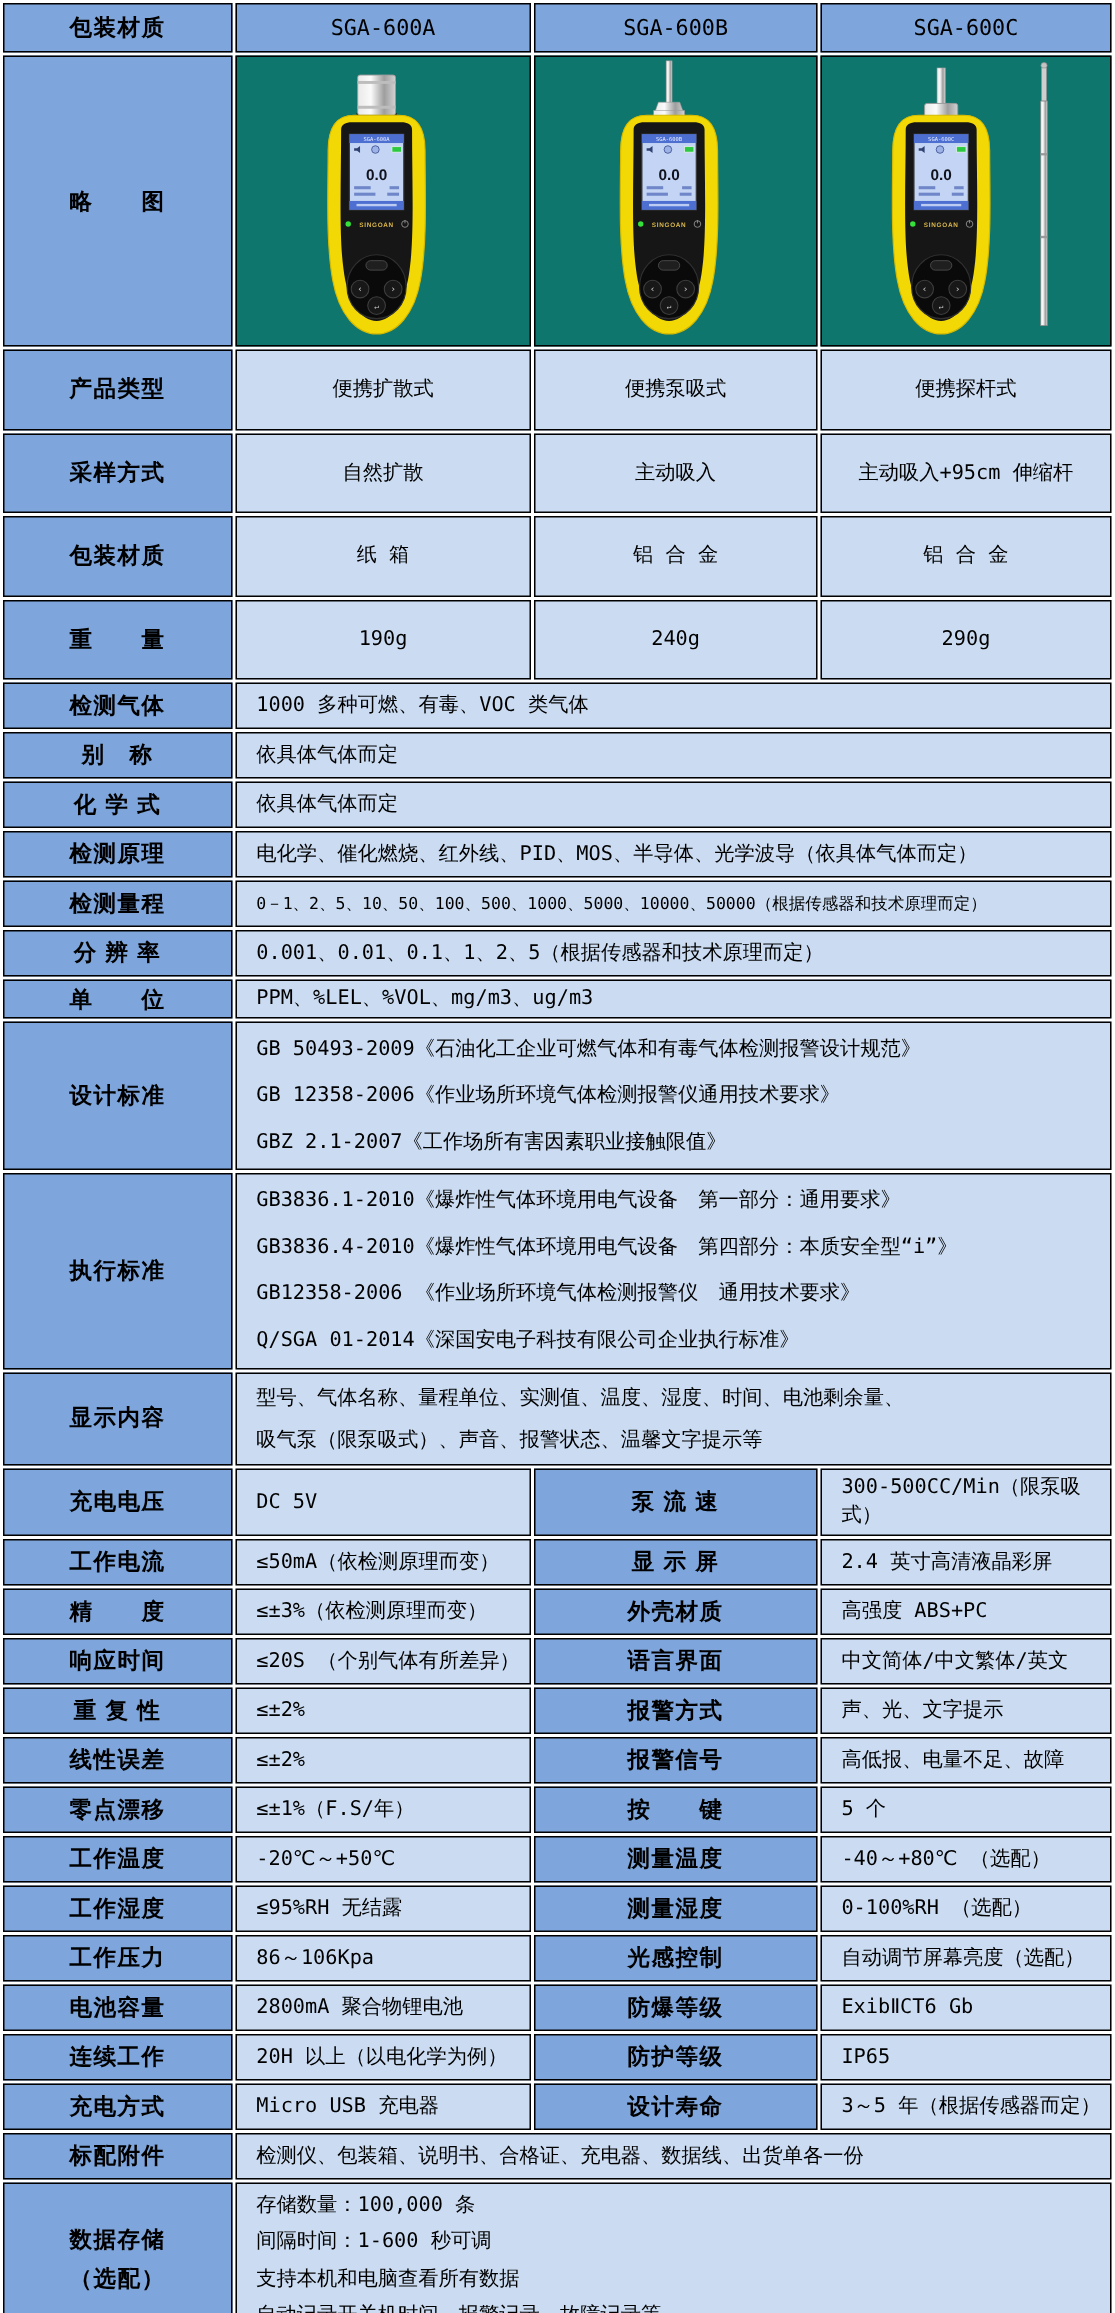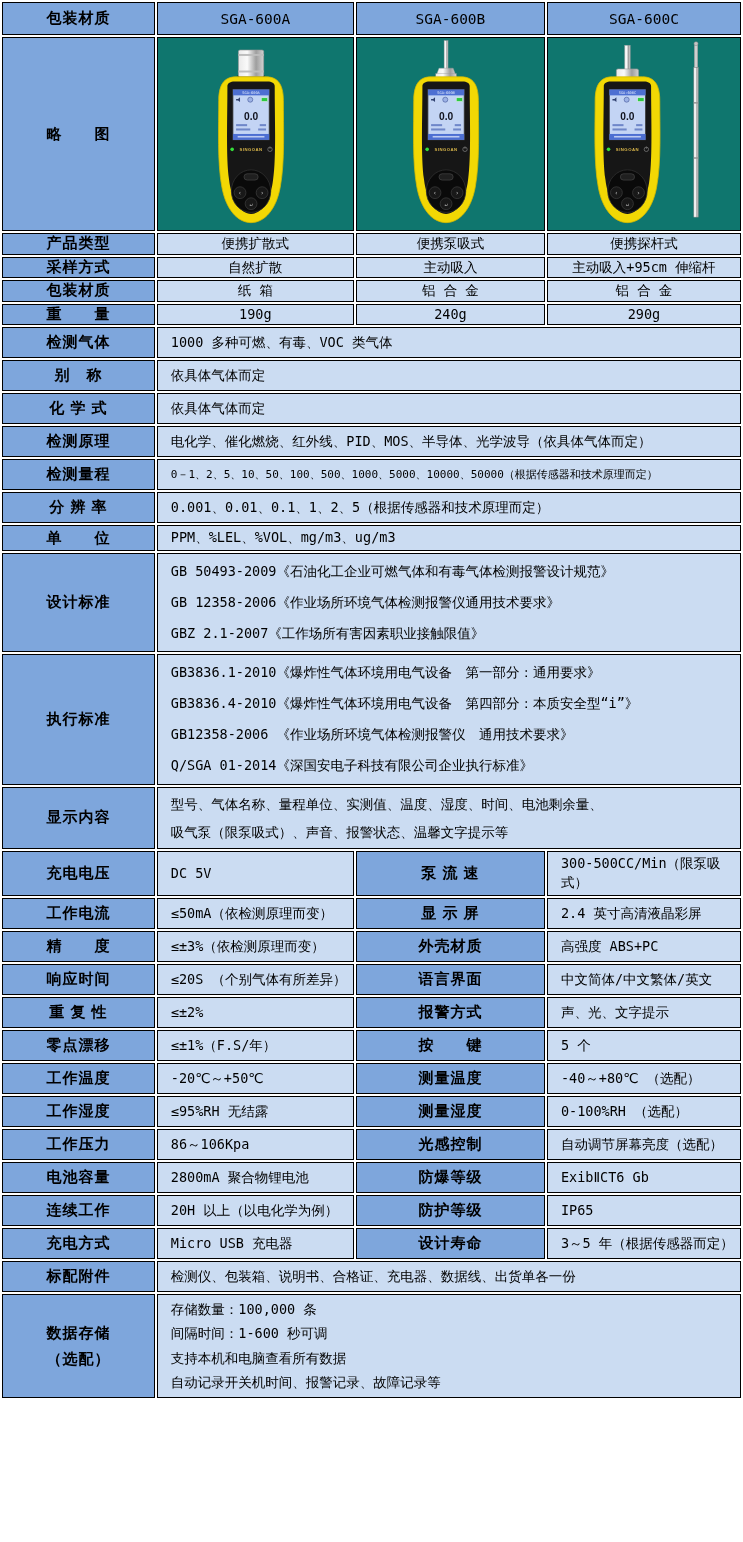--- a/index.html
+++ b/index.html
@@ -3,21 +3,21 @@
 <meta charset="utf-8">
 <style>
   html,body{margin:0;padding:0;background:#fff;}
   body{font-family:"DejaVu Sans Mono","DejaVu Sans","Liberation Sans",sans-serif;color:#000;}
   .wrap{width:743px;}
   table{width:743px;border-collapse:separate;border-spacing:2px;background:#fff;table-layout:fixed;}
   td,th{border:1px solid #000;padding:0;vertical-align:middle;box-sizing:border-box;}
   .lbl{background:#7EA6DC;font-family:"Liberation Sans","DejaVu Sans",sans-serif;
        font-weight:bold;font-size:15px;text-align:center;letter-spacing:1px;}
   .val{background:#CBDCF2;font-size:13.5px;text-align:left;padding:2px 6px 2px 13px;line-height:1.45;}
-  .val.center{text-align:center;padding:0 4px;margin-top:36px;}
+  .val.center{text-align:center;padding:16px 4px;margin-top:36px;}
   .hdrmodel{background:#7EA6DC;font-size:14.5px;font-weight:normal;text-align:center;}
   .imgcell{background:#0f766e;text-align:center;vertical-align:middle;}
   .lines div{line-height:31px;white-space:nowrap;}
   .display-lines div{line-height:28px;white-space:nowrap;}
   .storage-lines div{line-height:24.5px;}
   .dimc div{line-height:26px;white-space:nowrap;}
   .lbl .two-line{line-height:26px;letter-spacing:1px;}
   
   .h-hdr{height:33px}.h-img{height:194px}.h-s{height:31px}.h-m{height:20px}
   .h-dim{height:52px}.h-design{height:96px}.h-exec{height:131px}
@@ -293,20 +293,26 @@
           <td class="lbl">语言界面</td>
           <td class="val">中文简体/中文繁体/英文</td>
         </tr>
         <tr class="h-s">
           <td class="lbl">重 复 性</td>
           <td class="val">≤±2%</td>
           <td class="lbl">报警方式</td>
           <td class="val">声、光、文字提示</td>
         </tr>
         <tr class="h-s">
+          <td class="lbl">线性误差</td>
+          <td class="val">≤±2%</td>
+          <td class="lbl">报警信号</td>
+          <td class="val">高低报、电量不足、故障</td>
+        </tr>
+        <tr class="h-s">
           <td class="lbl">零点漂移</td>
           <td class="val">≤±1%（F.S/年）</td>
           <td class="lbl">按　　键</td>
           <td class="val">5 个</td>
         </tr>
         <tr class="h-s">
           <td class="lbl">工作温度</td>
           <td class="val">-20℃～+50℃</td>
           <td class="lbl">测量温度</td>
           <td class="val">-40～+80℃ （选配）</td>

